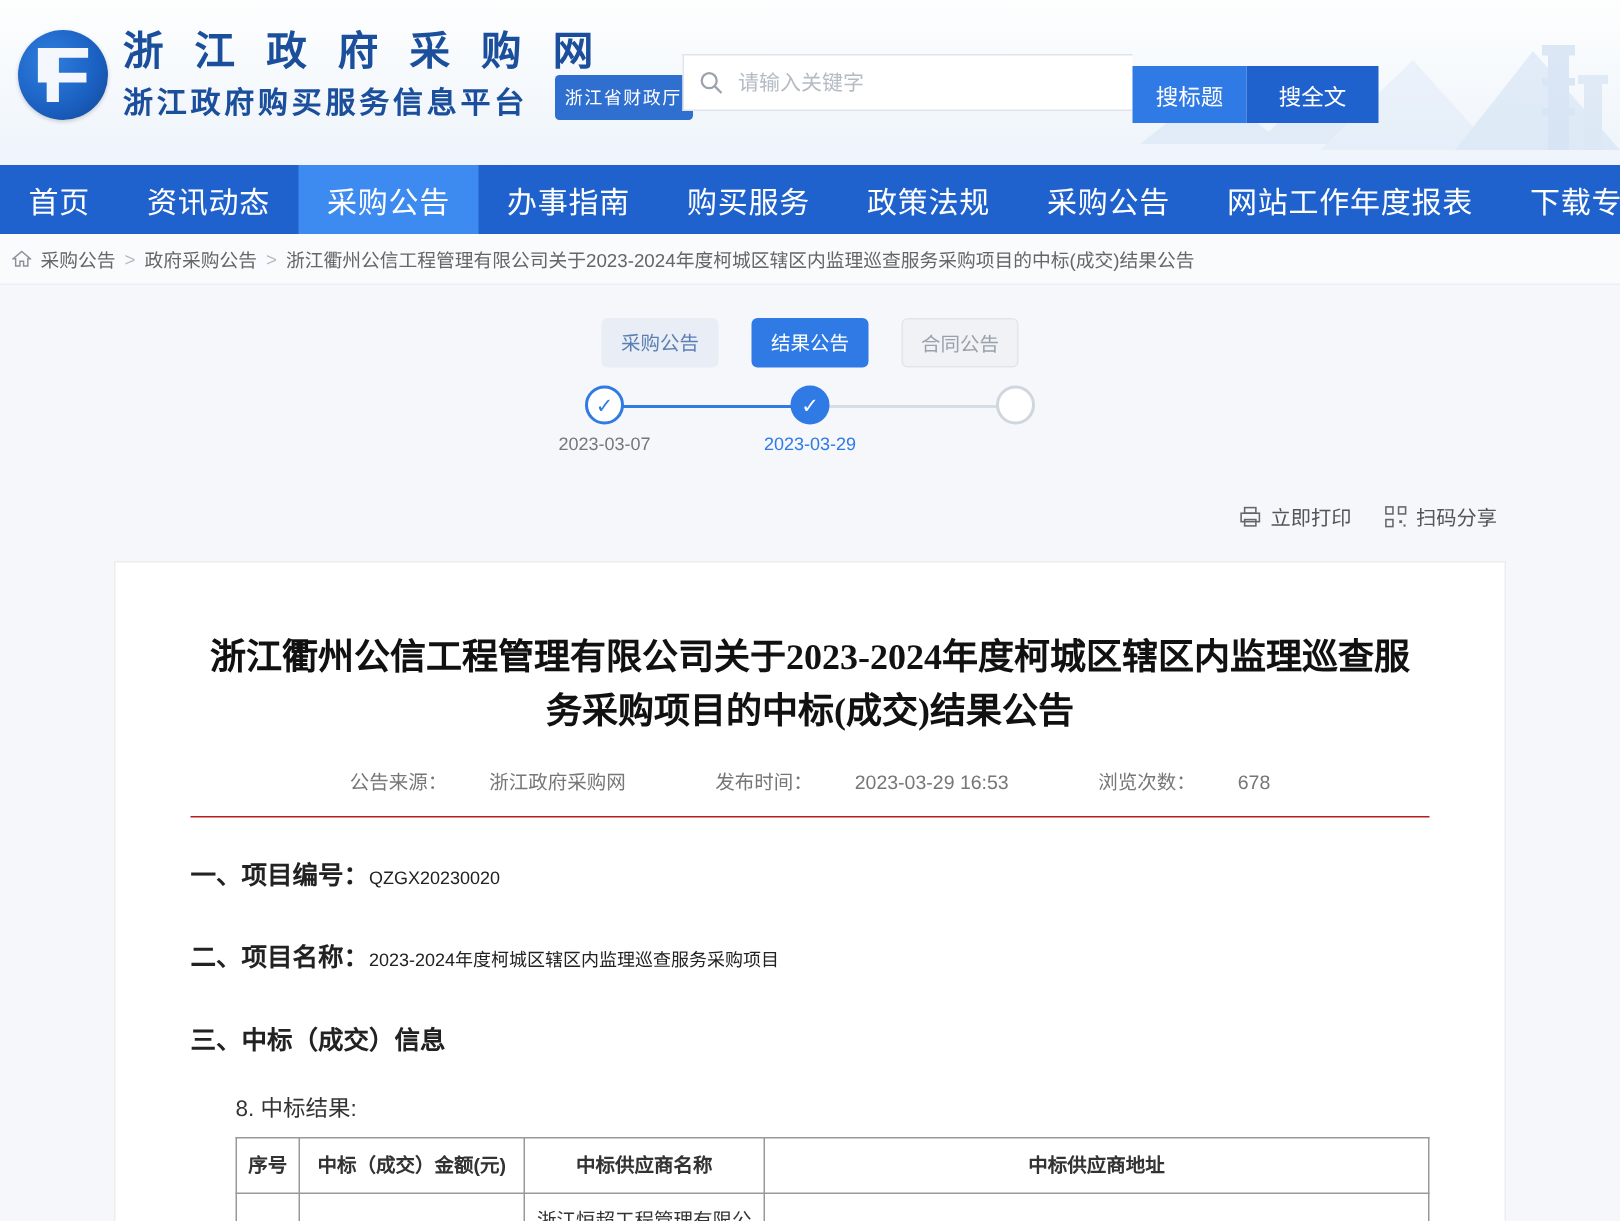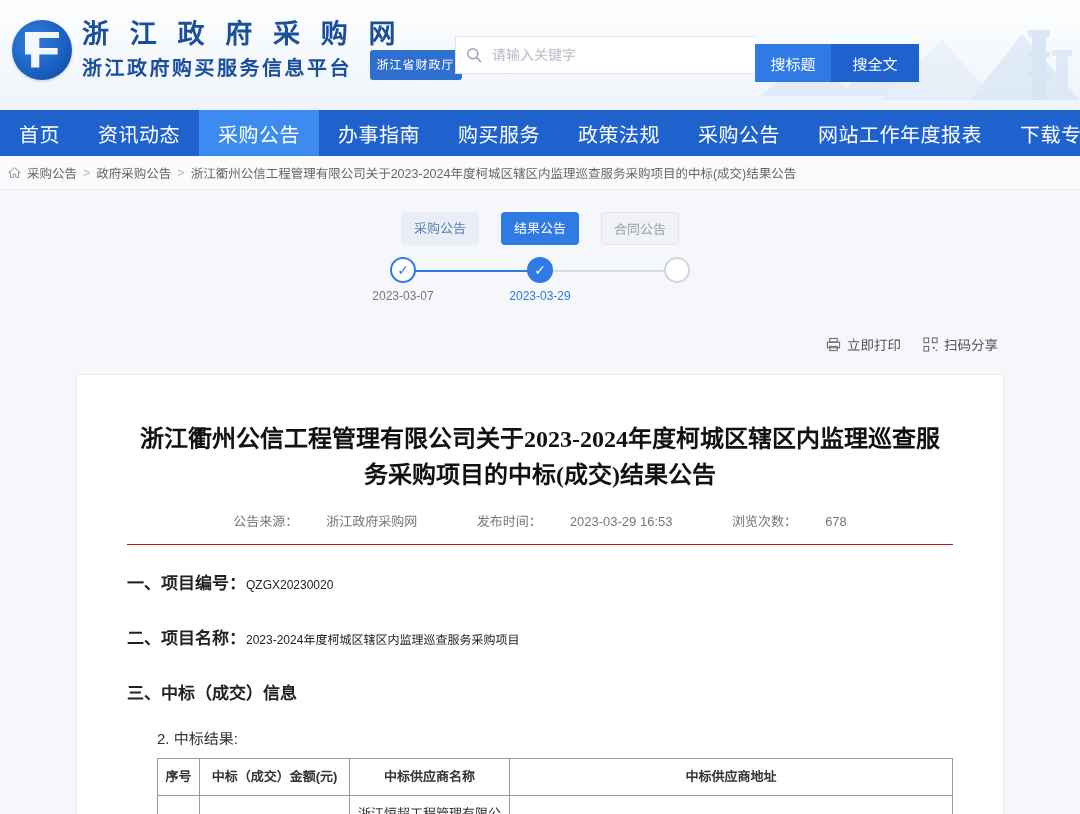--- a/index.html
+++ b/index.html
@@ -315,21 +315,21 @@
     </div>
 
     <div class="sec-h">
       <span class="norm">二、项目名称：</span><span class="val">2023-2024年度柯城区辖区内监理巡查服务采购项目</span>
     </div>
 
     <div class="sec-h">
       <span class="norm">三、中标（成交）信息</span>
     </div>
 
-    <div class="sub-h">2. 中标结果:</div>
+    <div class="sub-h">8. 中标结果:</div>
 
     <table class="result">
       <thead>
         <tr>
           <th class="col-no">序号</th>
           <th class="col-amt">中标（成交）金额(元)</th>
           <th class="col-sup">中标供应商名称</th>
           <th>中标供应商地址</th>
         </tr>
       </thead>

